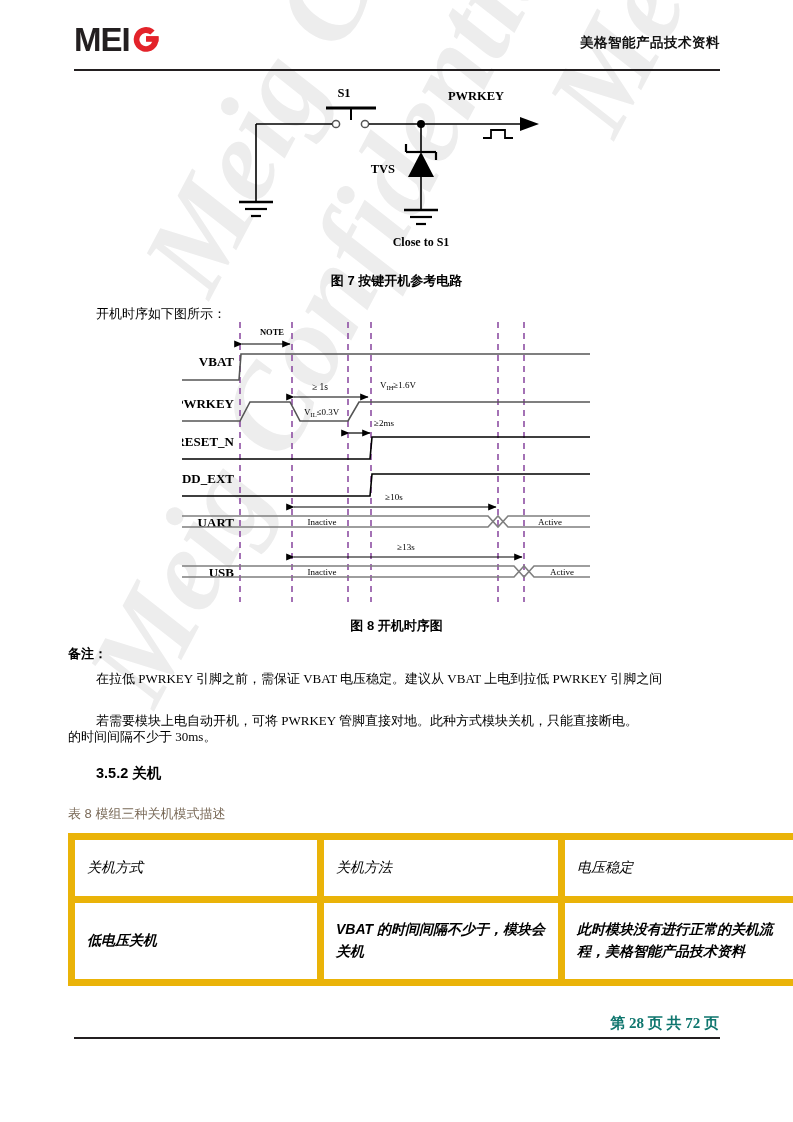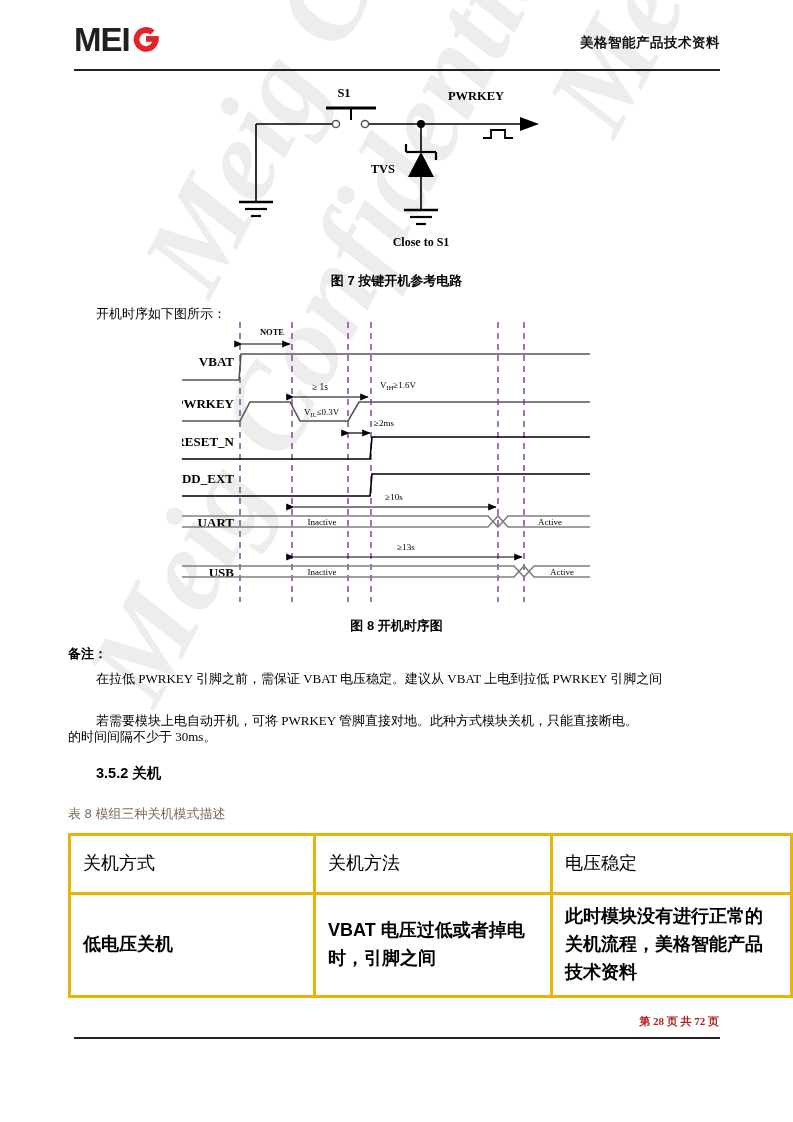--- a/index.html
+++ b/index.html
@@ -113,42 +113,43 @@
 
   
   .tbl {
     position: absolute;
     left: 68px; top: 833px; width: 641px;
     border-collapse: collapse;
     z-index: 3;
     table-layout: fixed;
   }
   .tbl td {
-    border: 3px solid #eab308;
+    border: 7px solid #eab308;
     vertical-align: middle;
     padding: 8px 12px;
     font-family: "Liberation Sans", sans-serif;
-    font-size: 18px;
+    font-size: 14px;
     line-height: 1.55;
     color: #000;
+    font-style: italic;
   }
   .tbl tr.head td { height: 40px; font-weight: normal; }
   .tbl tr.data td { height: 60px; font-weight: bold; }
   .col-a { width: 218px; }
   .col-b { width: 210px; }
   .col-c { width: 213px; }
 
   
   .footer-txt {
     position: absolute;
     right: 74px; top: 1014px;
     font-family: "Liberation Serif", serif;
-    font-size: 11px;
-    font-weight: bold;
-    color: #b91c1c;
+    font-size: 15px;
+    font-weight: bold;
+    color: #0f766e;
     z-index: 3;
     white-space: nowrap;
   }
   .rule-bot {
     position: absolute; left: 74px; top: 1037px; width: 646px;
     height: 0; border-top: 2px solid #231f20; z-index: 3;
   }
 </style>
 </head>
 <body>
@@ -302,21 +303,21 @@
 
   <table class="tbl">
     <tbody>
         <tr class="head">
       <td class="col-a">关机方式</td>
       <td class="col-b">关机方法</td>
       <td class="col-c">电压稳定</td>
     </tr>
     <tr class="data">
       <td class="col-a">低电压关机</td>
-      <td class="col-b">VBAT 电压过低或者掉电时，引脚之间</td>
+      <td class="col-b">VBAT 的时间间隔不少于，模块会关机</td>
       <td class="col-c">此时模块没有进行正常的关机流程，美格智能产品技术资料</td>
     </tr>
   </tbody>
     </table>
 
   <div class="footer-txt">第 28 页 共 72 页</div>
   <div class="rule-bot"></div>
 
 </div>
 

